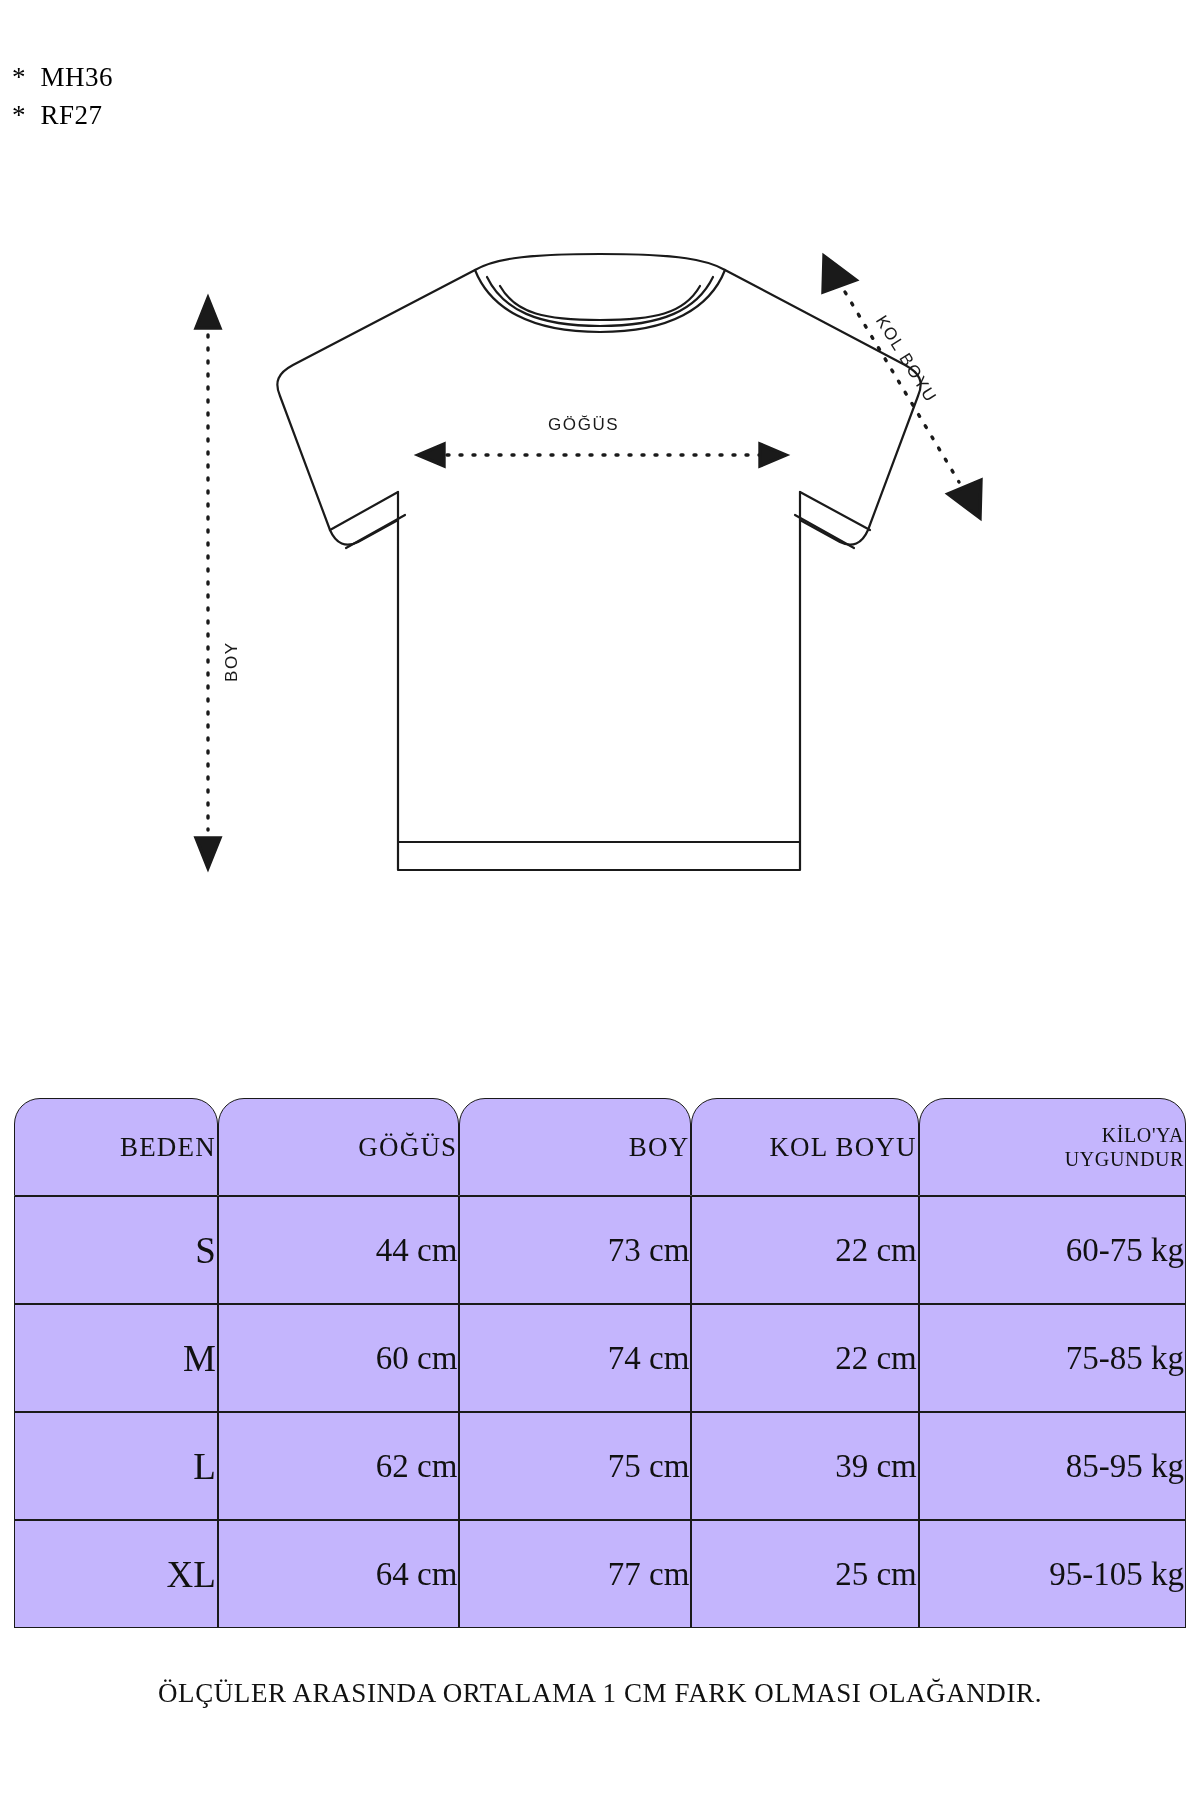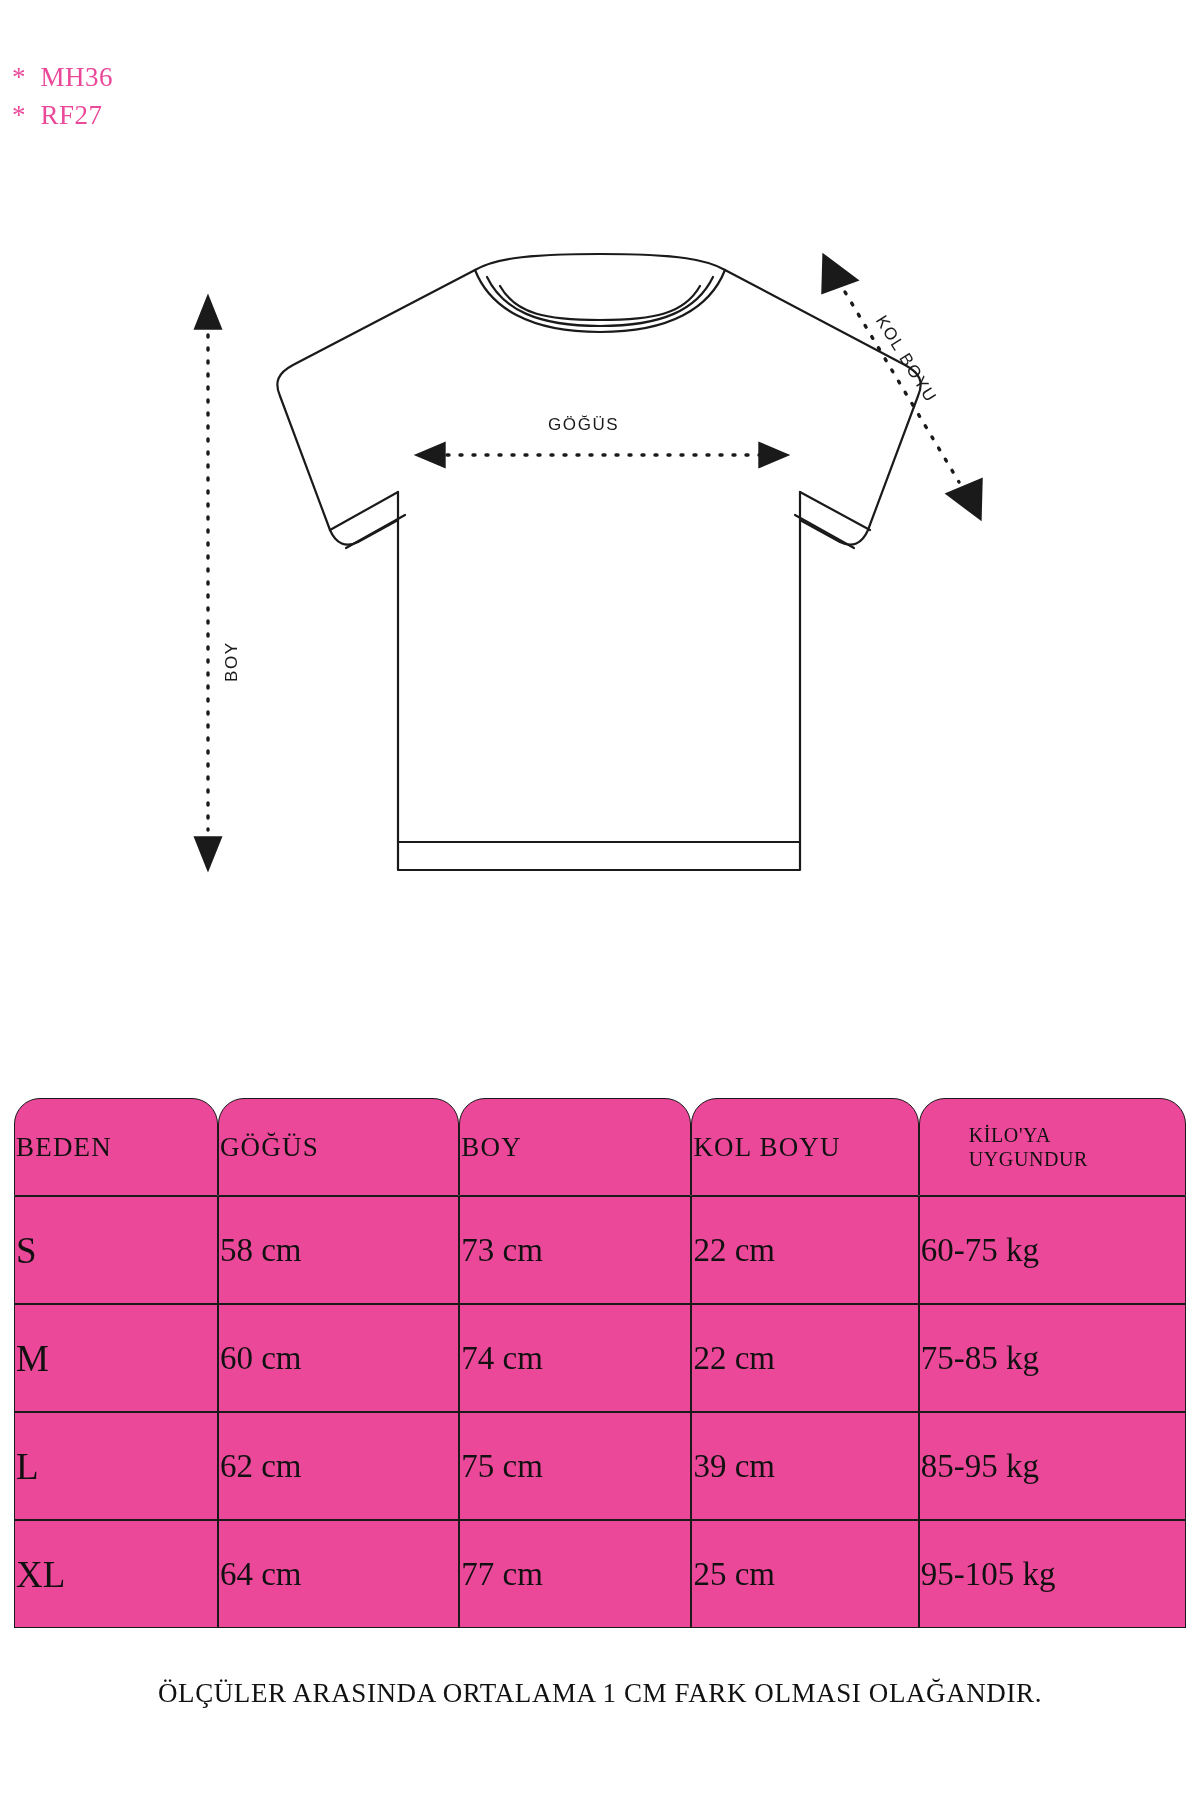--- a/index.html
+++ b/index.html
@@ -22,21 +22,21 @@
 
   
   .codes {
     position: absolute;
     left: 12px;
     top: 58px;
     font-family: "Liberation Serif", serif;
     font-size: 27px;
     line-height: 1.42;
     letter-spacing: 0.5px;
-    color: #ec4899;
+    color: #000000;
     white-space: pre;
   }
   .title {
     position: absolute;
     top: 42px;
     left: 0;
     width: 1200px;
     text-align: center;
     font-family: "Liberation Serif", serif;
     font-size: 82px;
@@ -76,23 +76,23 @@
     width: 1172px;
   }
   table.size-table {
     width: 1172px;
     border-collapse: separate;
     border-spacing: 0;
     table-layout: fixed;
   }
   table.size-table td, table.size-table th {
     border: 1.6px solid #1a1a1a;
-    text-align: left;
+    text-align: right;
     vertical-align: middle;
-    background: #ec4899;
+    background: #c4b5fd;
     margin-left: 20px;
   }
   thead th {
     height: 98px;
     font-family: "Liberation Serif", serif;
     font-weight: 400;
     font-size: 27px;
     letter-spacing: 1.2px;
     border-top-left-radius: 26px;
     border-top-right-radius: 26px;
@@ -213,21 +213,21 @@
           <th>KOL BOYU</th>
           <th>
             <span class="small">KİLO'YA</span>
             <span class="small">UYGUNDUR</span>
           </th>
         </tr>
       </thead>
       <tbody>
         <tr>
           <td class="beden">S</td>
-          <td>58 cm</td>
+          <td>44 cm</td>
           <td>73 cm</td>
           <td>22  cm</td>
           <td>60-75 kg</td>
         </tr>
         <tr>
           <td class="beden">M</td>
           <td>60 cm</td>
           <td>74 cm</td>
           <td>22 cm</td>
           <td>75-85 kg</td>

